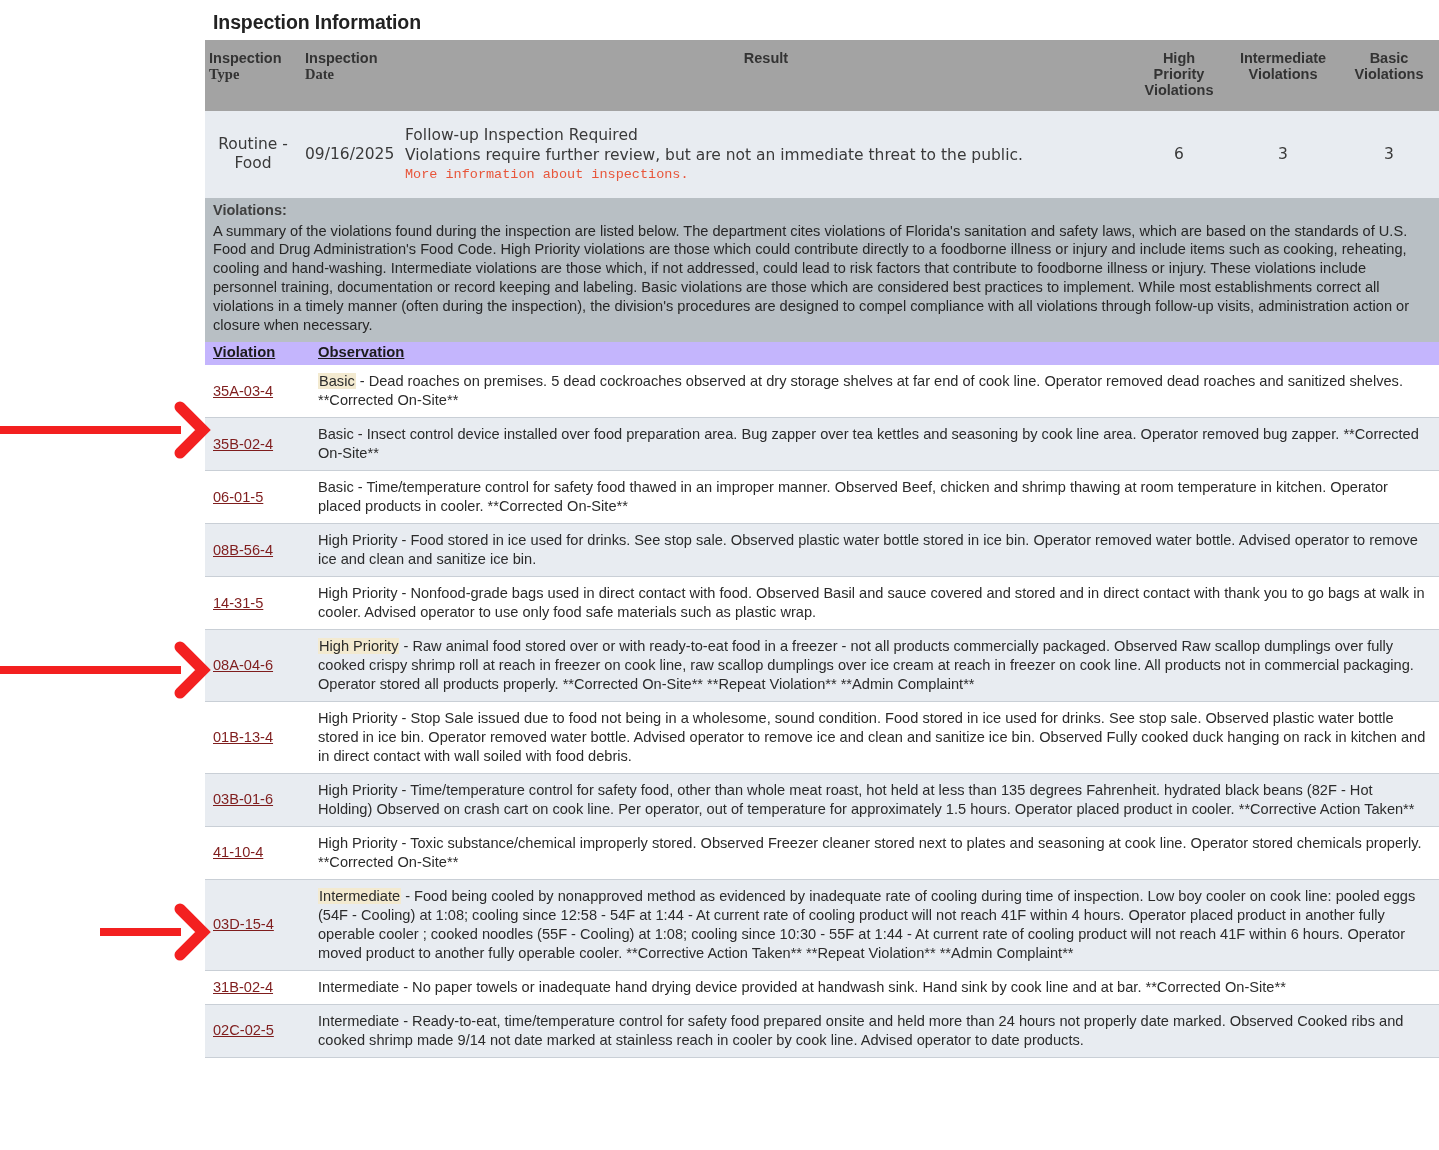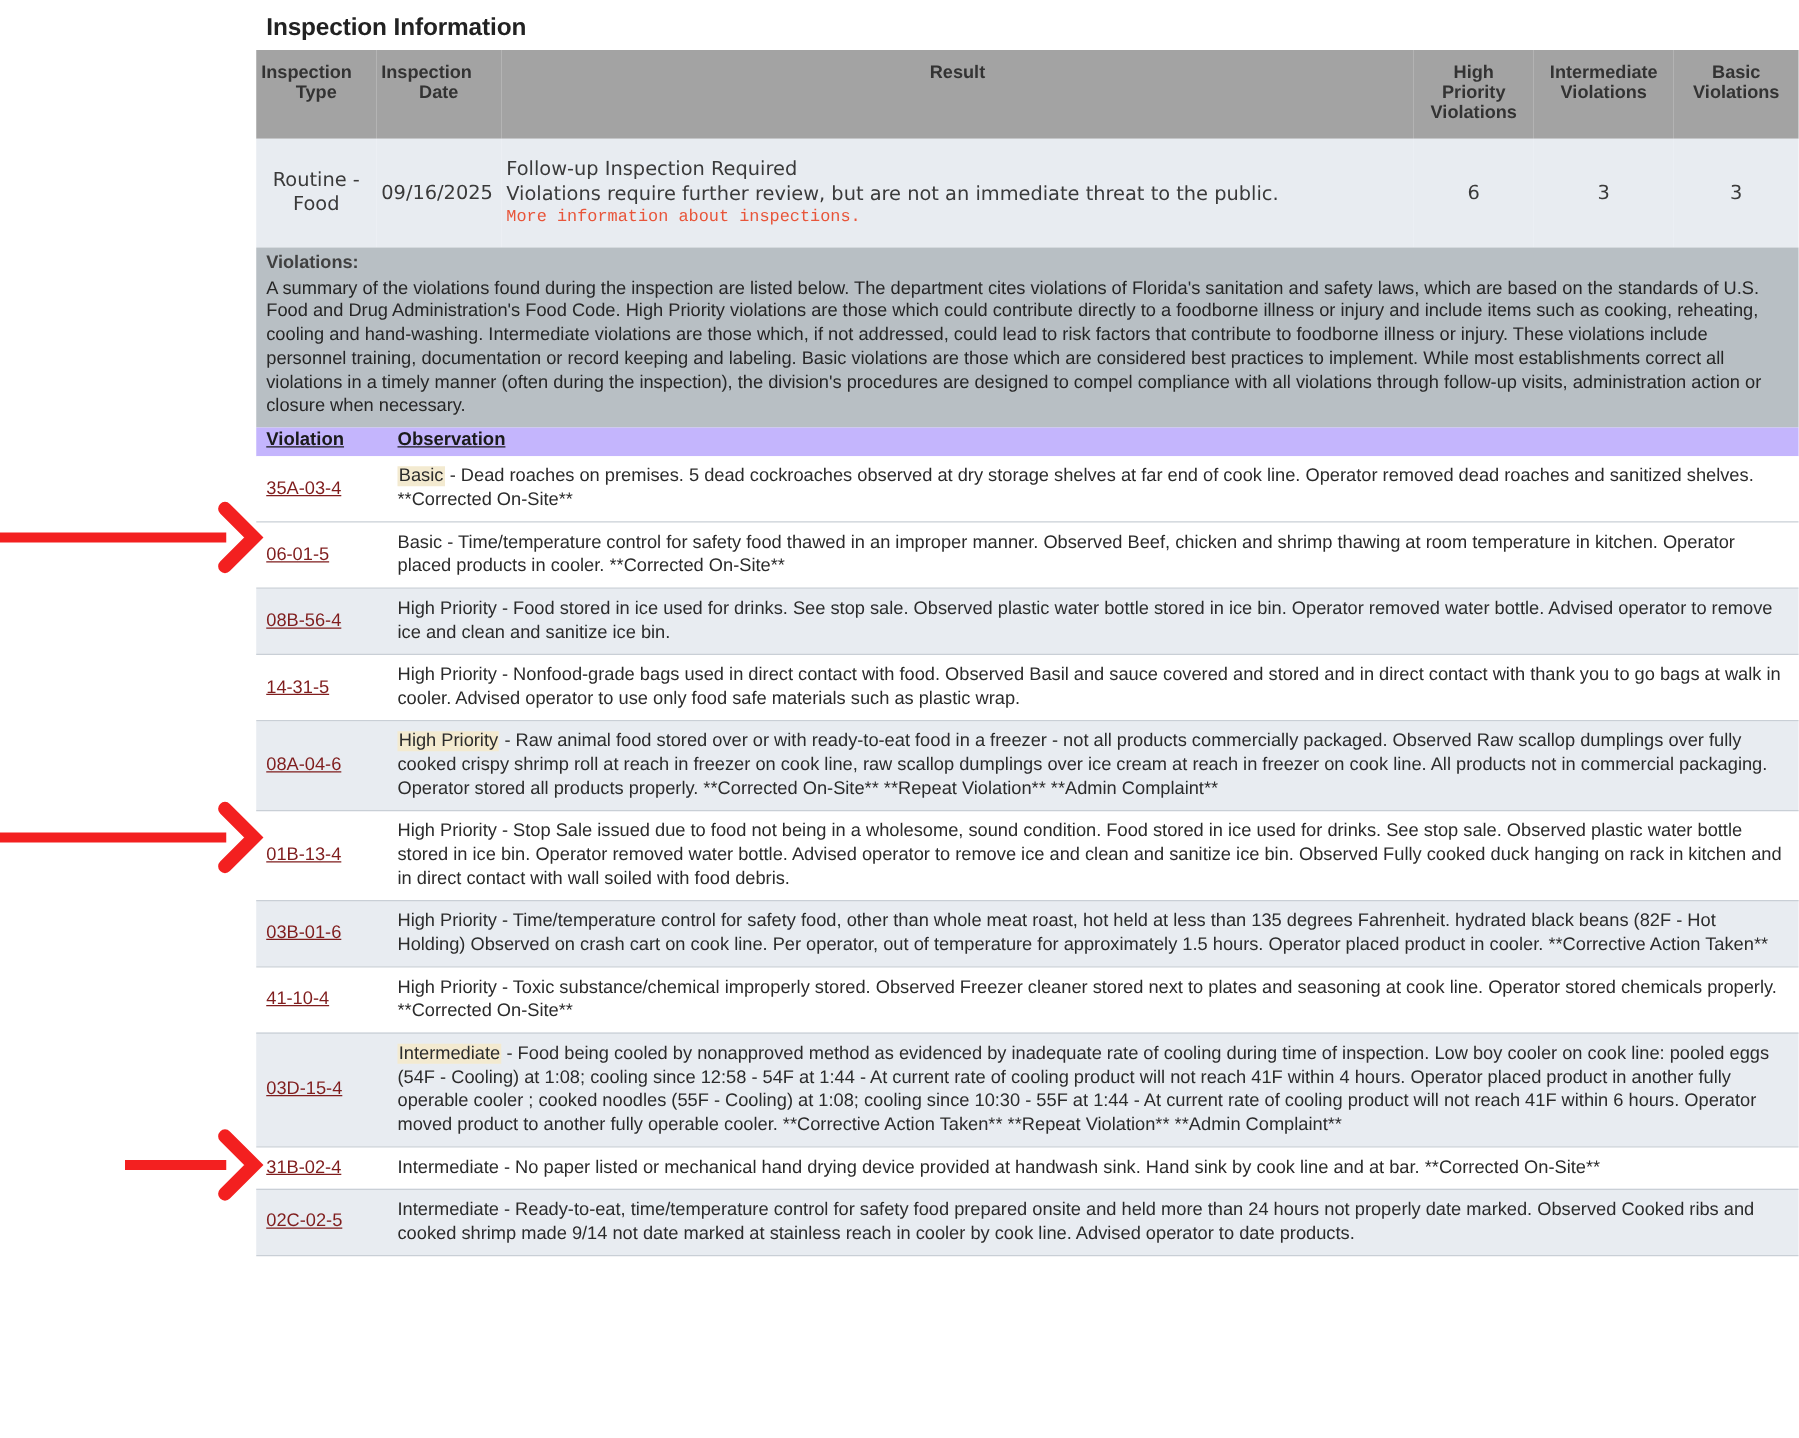--- a/index.html
+++ b/index.html
@@ -62,21 +62,21 @@
   th.c-type   { width: 96px;  text-align: left;  padding-left: 8px;}
   th.c-date   { width: 100px; text-align: left;  }
   th.c-result { width: 730px; }
   th.c-high   { width: 96px;  }
   th.c-inter  { width: 112px; }
   th.c-basic  { width: 100px; }
 
   .hdr-stack { display: block; text-align: center; }
   th.c-type .hdr-stack,
   th.c-date .hdr-stack { text-align: left; }
-  th.c-type .hdr-l2, th.c-date .hdr-l2 { display:block; text-align:center; }
+  th.c-type .hdr-l2, th.c-date .hdr-l2 { display:block; text-align:left;font-family:Liberation Serif, serif; }
 
   tr.result-row td {
     background: #e8ecf1;
     font-size: 15.5px;
     color: #3a3a3a;
     vertical-align: middle;
     padding: 14px 4px 14px 4px;
     font-family: "DejaVu Sans", sans-serif;
   }
   td.r-type { text-align: center; line-height: 1.25; font-size:15px; }
@@ -233,20 +233,24 @@
         <tr>
           <th><span class="u">Violation</span></th>
           <th class="obs-h"><span class="u">Observation</span></th>
         </tr>
       </thead>
       <tbody>
           <tr class="odd">
             <td class="v-code"><a href="#">35A-03-4</a></td>
             <td class="v-obs"><mark class="hl">Basic</mark><span> - Dead roaches on premises. 5 dead cockroaches observed at dry storage shelves at far end of cook line. Operator removed dead roaches and sanitized shelves. **Corrected On-Site**</span></td>
           </tr>
+          <tr class="even">
+            <td class="v-code"><a href="#">35B-02-4</a></td>
+            <td class="v-obs"><span>Basic</span><span> - Insect control device installed over food preparation area. Bug zapper over tea kettles and seasoning by cook line area. Operator removed bug zapper. **Corrected On-Site**</span></td>
+          </tr>
           <tr class="odd">
             <td class="v-code"><a href="#">06-01-5</a></td>
             <td class="v-obs"><span>Basic</span><span> - Time/temperature control for safety food thawed in an improper manner. Observed Beef, chicken and shrimp thawing at room temperature in kitchen. Operator placed products in cooler. **Corrected On-Site**</span></td>
           </tr>
           <tr class="even">
             <td class="v-code"><a href="#">08B-56-4</a></td>
             <td class="v-obs"><span>High Priority</span><span> - Food stored in ice used for drinks. See stop sale. Observed plastic water bottle stored in ice bin. Operator removed water bottle. Advised operator to remove ice and clean and sanitize ice bin.</span></td>
           </tr>
           <tr class="odd">
             <td class="v-code"><a href="#">14-31-5</a></td>
@@ -267,21 +271,21 @@
           <tr class="odd">
             <td class="v-code"><a href="#">41-10-4</a></td>
             <td class="v-obs"><span>High Priority</span><span> - Toxic substance/chemical improperly stored. Observed Freezer cleaner stored next to plates and seasoning at cook line. Operator stored chemicals properly. **Corrected On-Site**</span></td>
           </tr>
           <tr class="even">
             <td class="v-code"><a href="#">03D-15-4</a></td>
             <td class="v-obs"><mark class="hl">Intermediate</mark><span> - Food being cooled by nonapproved method as evidenced by inadequate rate of cooling during time of inspection. Low boy cooler on cook line: pooled eggs (54F - Cooling) at 1:08; cooling since 12:58 - 54F at 1:44 - At current rate of cooling product will not reach 41F within 4 hours. Operator placed product in another fully operable cooler ; cooked noodles (55F - Cooling) at 1:08; cooling since 10:30 - 55F at 1:44 - At current rate of cooling product will not reach 41F within 6 hours. Operator moved product to another fully operable cooler. **Corrective Action Taken** **Repeat Violation** **Admin Complaint**</span></td>
           </tr>
           <tr class="odd">
             <td class="v-code"><a href="#">31B-02-4</a></td>
-            <td class="v-obs"><span>Intermediate</span><span> - No paper listed or mechanical hand drying device provided at handwash sink. Hand sink by cook line and at bar. **Corrected On-Site**</span></td>
+            <td class="v-obs"><span>Intermediate</span><span> - No paper towels or inadequate hand drying device provided at handwash sink. Hand sink by cook line and at bar. **Corrected On-Site**</span></td>
           </tr>
           <tr class="even">
             <td class="v-code"><a href="#">02C-02-5</a></td>
             <td class="v-obs"><span>Intermediate</span><span> - Ready-to-eat, time/temperature control for safety food prepared onsite and held more than 24 hours not properly date marked. Observed Cooked ribs and cooked shrimp made 9/14 not date marked at stainless reach in cooler by cook line. Advised operator to date products.</span></td>
           </tr>
         </tbody>
     </table>
 
   </div>
 

